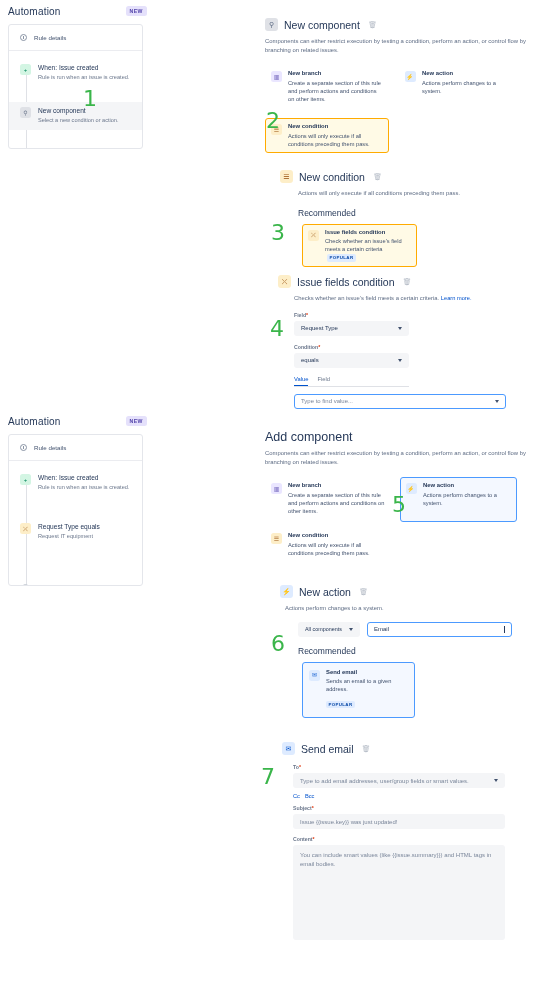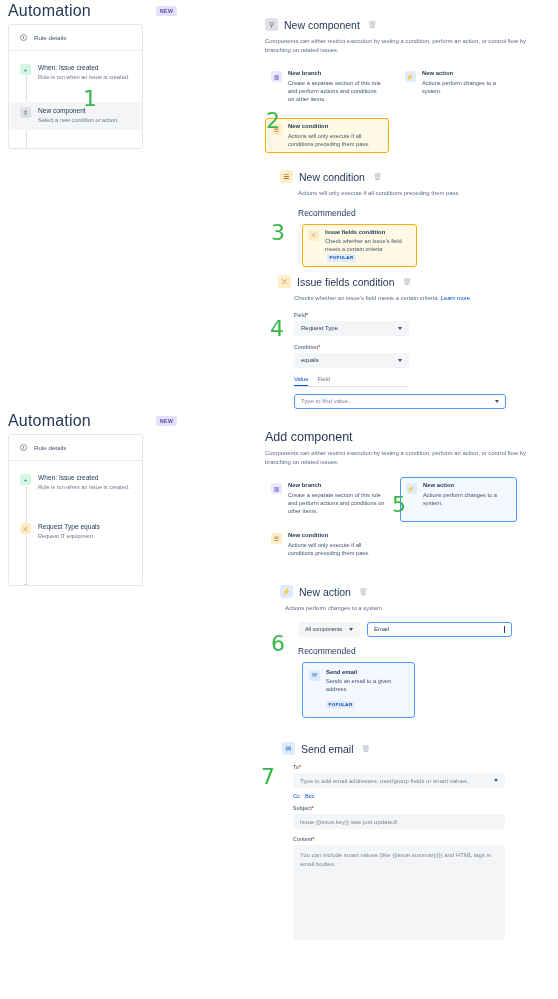--- a/index.html
+++ b/index.html
@@ -11,21 +11,21 @@
     color: #172b4d;
     overflow: hidden;
   }
   .page { position: relative; width: 558px; height: 999px; }
 
   
   .abs { position: absolute; }
 
   
   .panel-title {
-    font-size: 16px; font-weight: 400; color: #253858;
+    font-size: 10px; font-weight: 400; color: #253858;
     letter-spacing: .2px;
   }
   .new-badge {
     display: inline-block;
     background: #e5e1fb; color: #5243aa;
     font-size: 5.2px; font-weight: 700; letter-spacing: .4px;
     padding: 2px 4px 1.5px 4px; border-radius: 2.5px;
     vertical-align: middle;
   }
   .rule-card {

